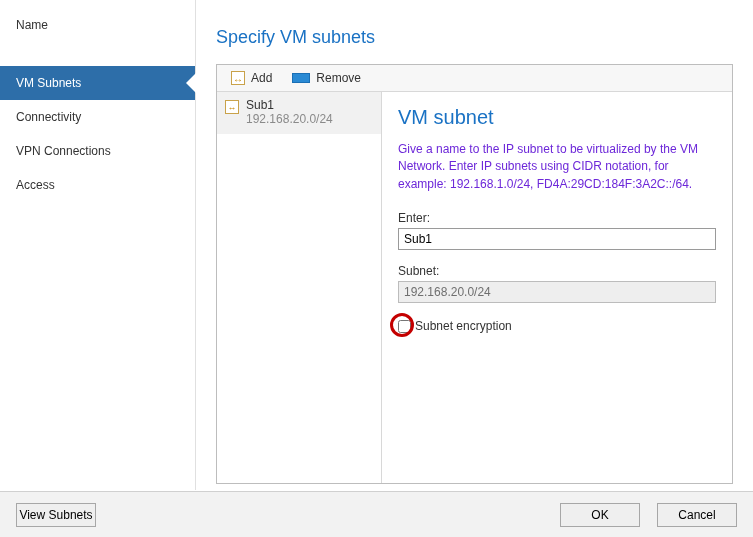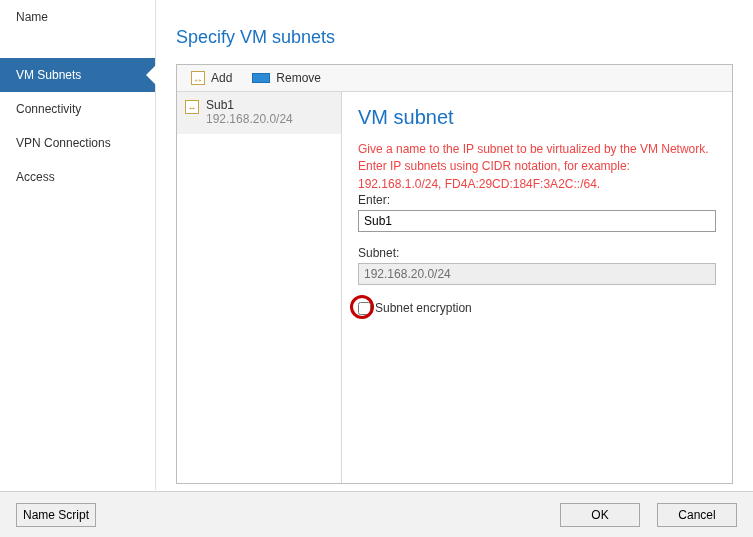--- a/index.html
+++ b/index.html
@@ -11,23 +11,24 @@
       width: 753px;
       height: 537px;
       overflow: hidden;
       position: relative;
     }
     .main-area {
       display: flex;
       height: 490px;
     }
     .sidebar {
-      width: 156px;
+      width: 196px;
       background: #fff;
       border-right: 1px solid #e0e0e0;
+      padding-top: 8px;
     }
     .sidebar-item {
       padding: 10px 16px;
       font-size: 12px;
       color: #333;
       cursor: pointer;
       position: relative;
     }
     .sidebar-item.selected {
       background: #2d6ea9;
@@ -128,22 +129,23 @@
       padding: 14px 16px;
       overflow: auto;
     }
     .detail-title {
       color: #1a72c4;
       font-size: 20px;
       font-weight: 400;
       margin-bottom: 12px;
     }
     .detail-desc {
-      color: #ef4444;
+      color: #6d28d9;
       line-height: 1.45;
+      margin-bottom: 18px;
     }
     .field-label {
       display: block;
       margin-bottom: 3px;
       color: #333;
     }
     .text-input {
       width: 100%;
       border: 1px solid #9a9a9a;
       padding: 3px 5px;
@@ -260,18 +262,18 @@
             <input type="checkbox" style="">
             <label>Subnet encryption</label>
           </div>
         </div>
       </div>
     </div>
   </div>
 </div>
 
 <div class="footer">
-  <button class="dlg-button">Name Script</button>
+  <button class="dlg-button">View Subnets</button>
   <div class="footer-right">
     <button class="dlg-button">OK</button>
     <button class="dlg-button">Cancel</button>
   </div>
 </div>
 
 </body></html>

